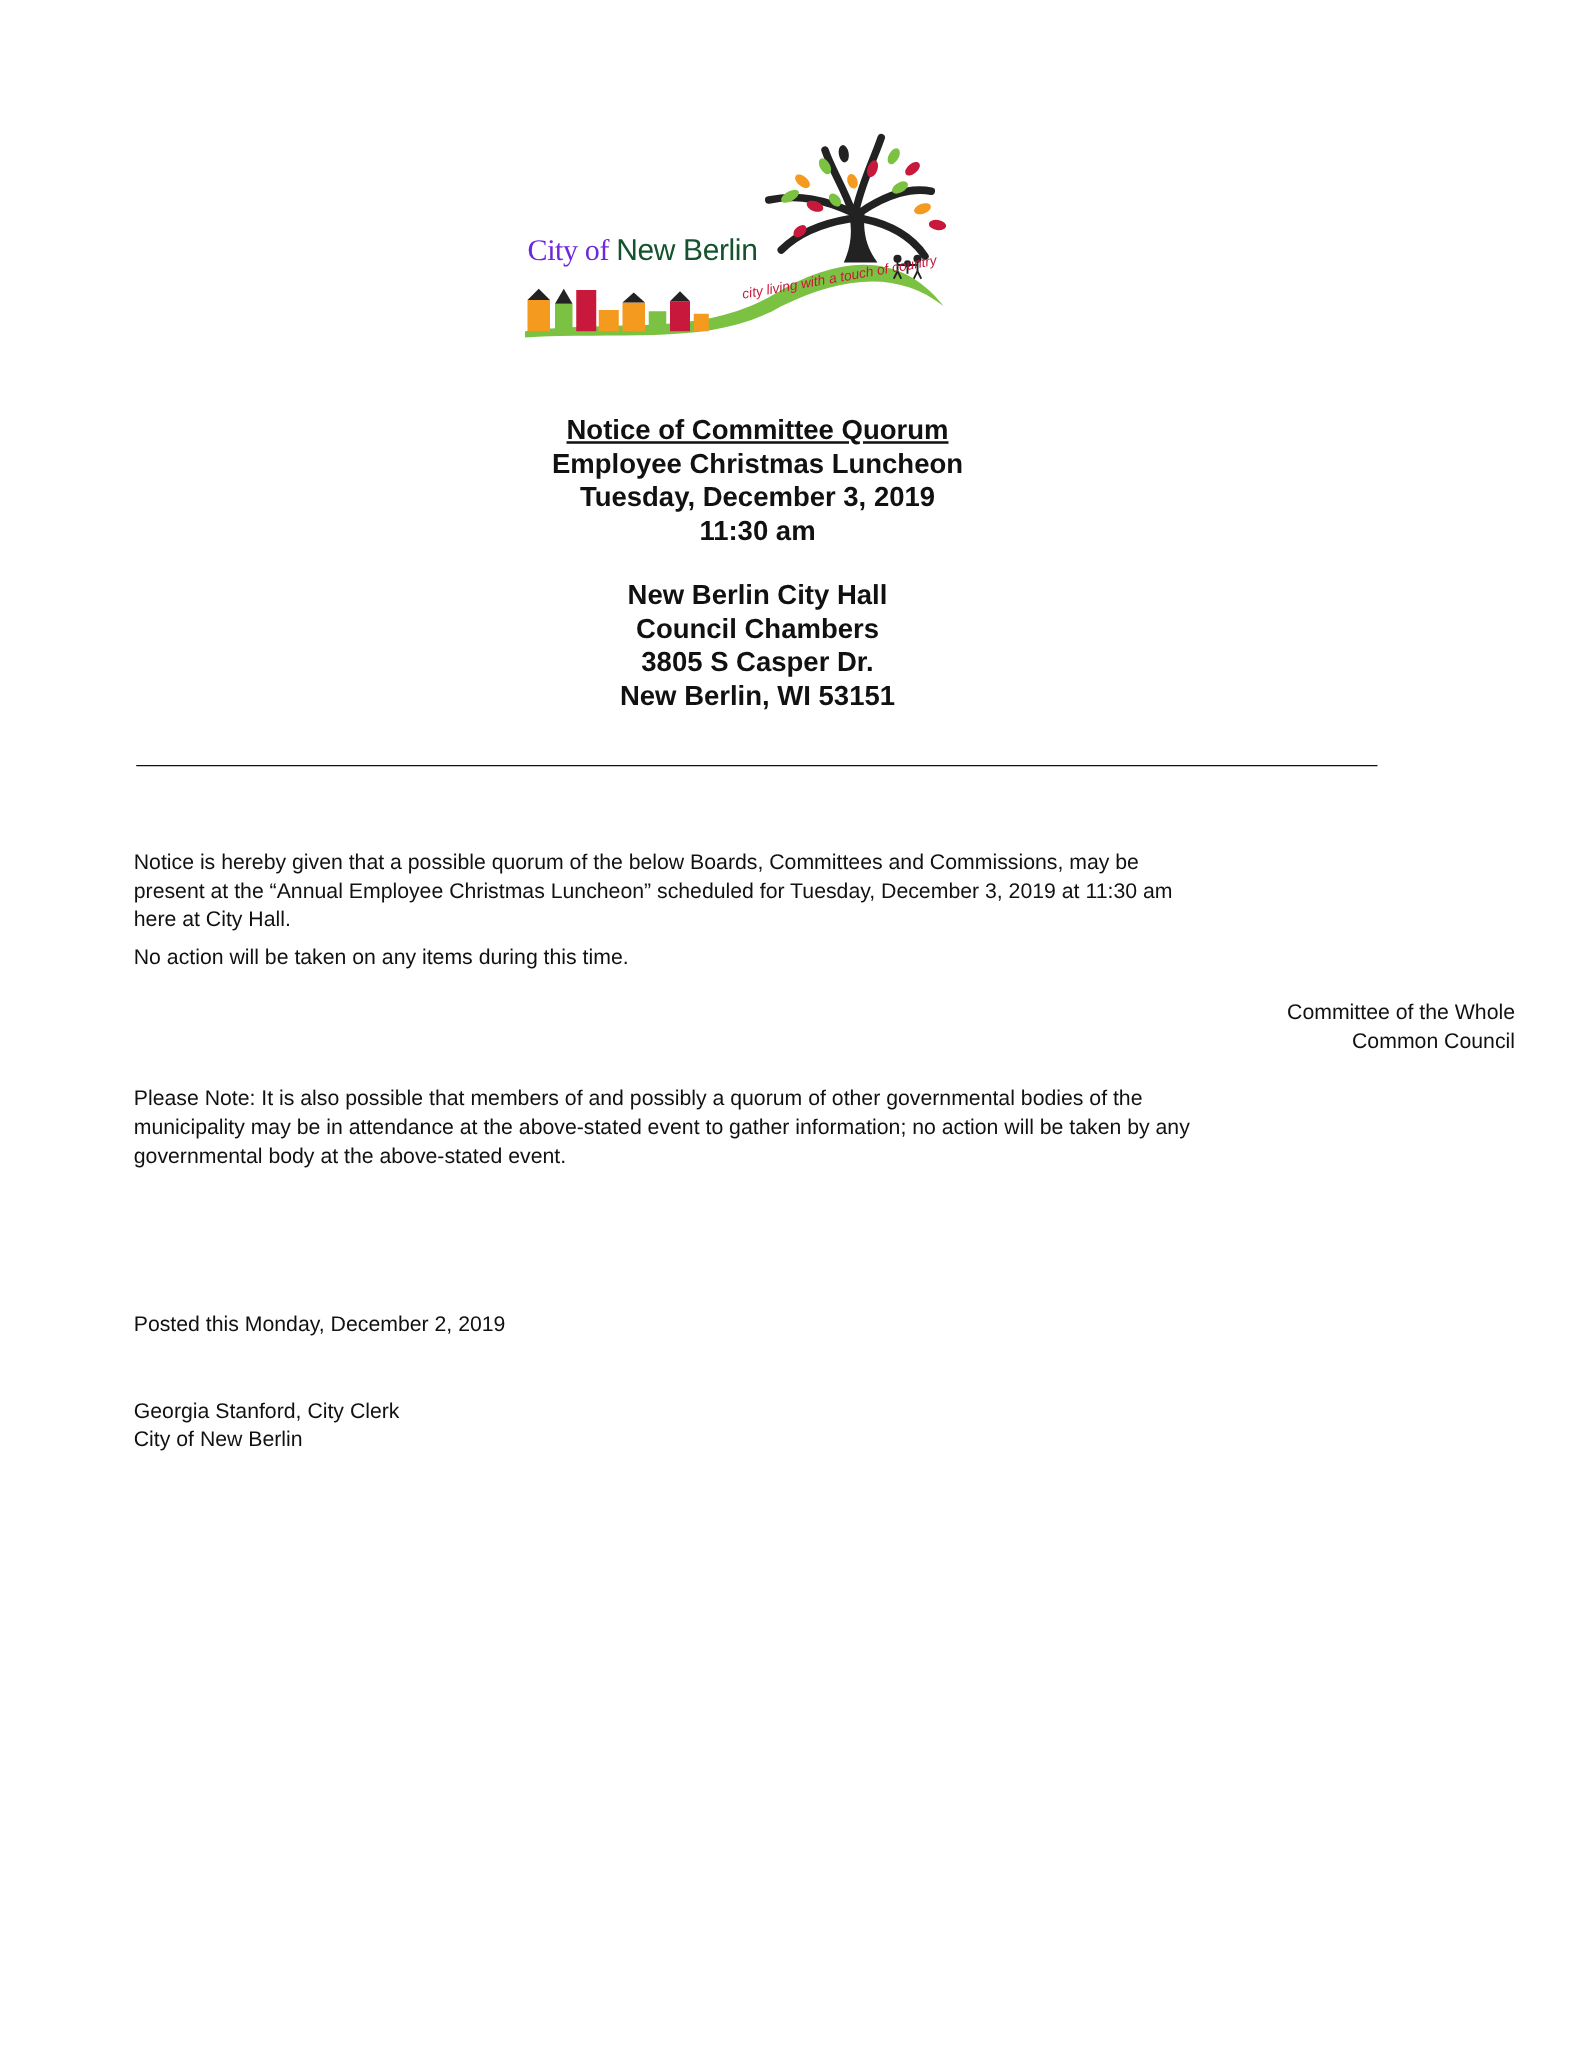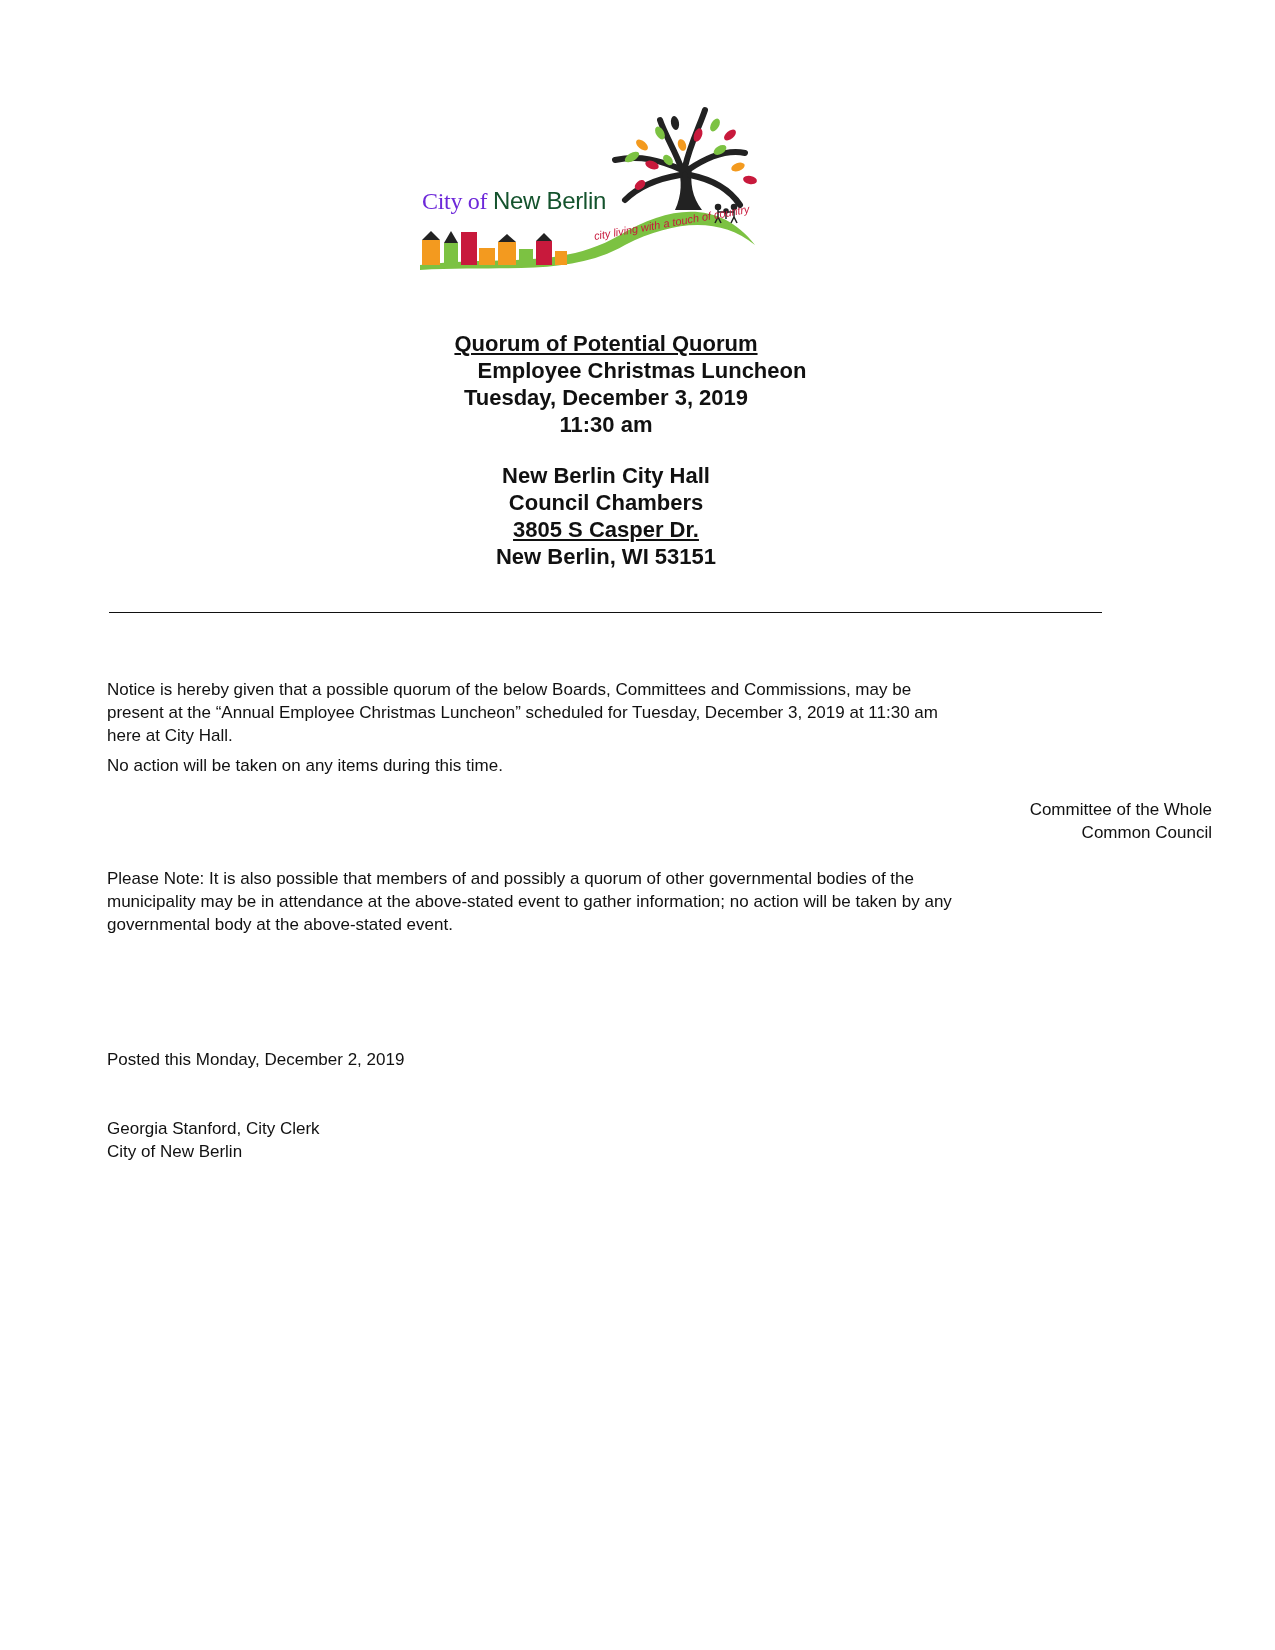--- a/index.html
+++ b/index.html
@@ -69,28 +69,28 @@
       <polygon points="78,137 87,129 96,137" fill="#222"></polygon>
     <rect x="99" y="144" width="14" height="16" fill="#7cc242"></rect>
     <rect x="116" y="136" width="16" height="24" fill="#c8193c"></rect>
       <polygon points="116,136 124,128 132,136" fill="#222"></polygon>
     <rect x="135" y="146" width="12" height="14" fill="#f39a1f"></rect>
   </svg>
   <div class="logo-title"><span class="dark">City of </span><span class="red">New Berlin</span></div>
   <div class="tagline">city living with a touch of country</div>
 </div>
 
-<div class="abs heading underline" style="top:330px;">Quorum of Potential Quorum</div>
-<div class="abs heading" style="top:357px;padding-left:36px;">Employee Christmas Luncheon</div>
+<div class="abs heading underline" style="top:330px;">Notice of Committee Quorum</div>
+<div class="abs heading" style="top:357px;">Employee Christmas Luncheon</div>
 <div class="abs heading" style="top:384px;">Tuesday, December 3, 2019</div>
 <div class="abs heading" style="top:411px;">11:30 am</div>
 
 <div class="abs heading" style="top:462px;">New Berlin City Hall</div>
 <div class="abs heading" style="top:489px;">Council Chambers</div>
-<div class="abs heading" style="top:516px;text-decoration:underline;">3805 S Casper Dr.</div>
+<div class="abs heading" style="top:516px;">3805 S Casper Dr.</div>
 <div class="abs heading" style="top:543px;">New Berlin, WI  53151</div>
 
 <div class="abs rule"></div>
 
 <div class="abs para" style="top:662px;margin-top:16px;">
   <div>Notice is hereby given that a possible quorum of the below Boards, Committees and Commissions, may be</div>
   <div>present at the “Annual Employee Christmas Luncheon” scheduled for Tuesday, December 3, 2019 at 11:30 am</div>
   <div>here at City Hall.</div>
 </div>
 

